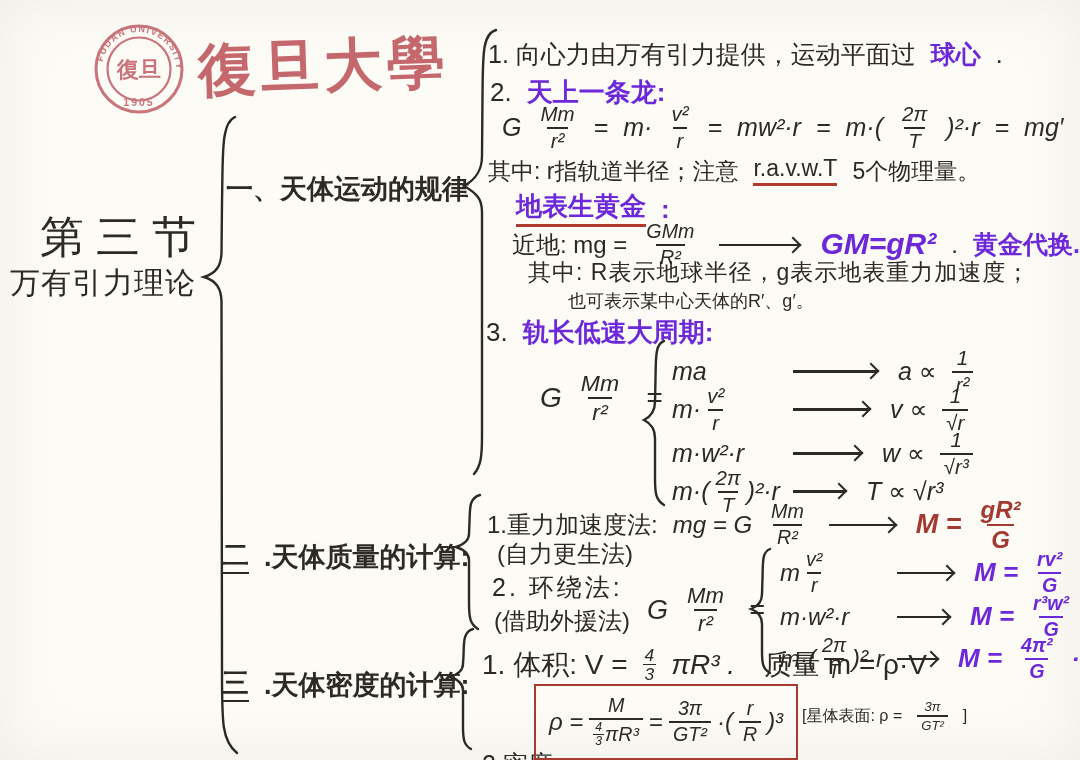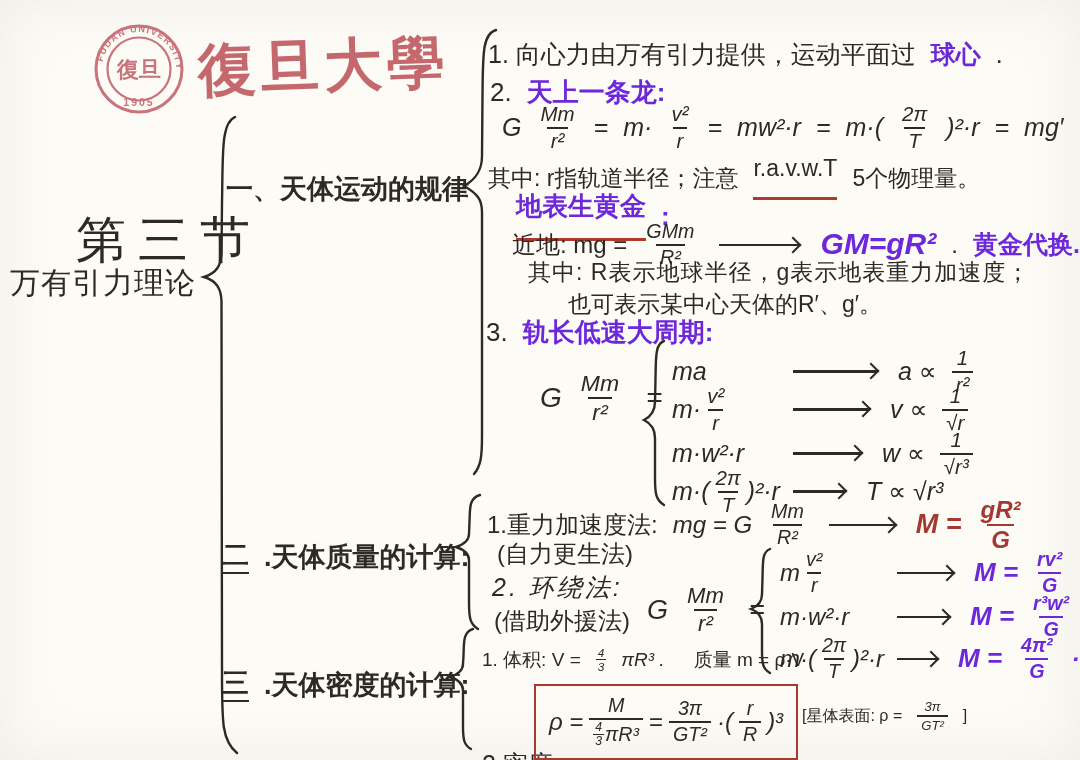--- a/index.html
+++ b/index.html
@@ -16,21 +16,21 @@
     line-height:1;font-size:.82em;}
   .frac .num{padding:0 4px 2px;}
   .frac .den{border-top:2px solid currentColor;padding:2px 4px 0;}
   .tinyfrac{display:inline-flex;flex-direction:column;align-items:center;line-height:.95;font-size:.62em;}
   .tinyfrac .num{padding:0 2px 1px;}
   .tinyfrac .den{border-top:1.6px solid currentColor;padding:1px 2px 0;}
   .arr{display:inline-block;height:2.3px;background:#2d2a26;position:relative;margin:0 6px;flex:none;}
   .arr::after{content:'';position:absolute;right:0;top:50%;width:10px;height:10px;
     border-top:2.3px solid #2d2a26;border-right:2.3px solid #2d2a26;
     transform:translateY(-50%) rotate(45deg);transform-origin:center;}
-  .u-red{border-bottom:3px solid #b03a2e;padding-bottom:16px;}
+  .u-red{border-bottom:3px solid #b03a2e;padding-bottom:2px;}
   .u-ink{border-bottom:2.6px solid #2d2a26;padding-bottom:1px;}
   .brace{position:absolute;}
   .brace path{fill:none;stroke:#2d2a26;stroke-width:2.4;stroke-linecap:round;}
   .lhs1{display:inline-flex;align-items:center;gap:2px;width:100px;flex:none;}
   .lhs2{display:inline-flex;align-items:center;gap:2px;width:96px;flex:none;}
   .uniname{position:absolute;left:198px;top:28px;font-size:58px;font-weight:700;color:#c5686d;
     letter-spacing:5px;transform:rotate(-2deg);}
   .redbox{position:absolute;left:534px;top:684px;width:260px;height:72px;border:2.6px solid #a93a30;
     display:flex;align-items:center;justify-content:center;gap:6px;font-size:24px;}
 </style>
@@ -46,21 +46,21 @@
         <path id="arcTop" d="M 47,47 m -37,0 a 37,37 0 1,1 74,0"></path>
       </defs>
     <text font-size="9" font-weight="bold" fill="#c9737b" letter-spacing="1.4">
       <textPath href="#arcTop" startOffset="6%">FUDAN UNIVERSITY</textPath>
     </text>
     <text x="47" y="84" text-anchor="middle" font-size="10.5" font-weight="bold" fill="#c9737b" letter-spacing="2">1905</text>
     <text x="47" y="55" text-anchor="middle" font-size="22" font-weight="bold" fill="#c9737b">復旦</text>
   </svg>
   <div class="uniname">復旦大學</div>
 
-  <div class="ln" style="left:40px;top:212px;font-size:50px;letter-spacing:12px;margin-left:36px;">
+  <div class="ln" style="left:40px;top:212px;font-size:44px;letter-spacing:12px;">
       <span>第三节</span>
     </div>
   <div class="ln" style="left:10px;top:266px;font-size:30px;letter-spacing:1px;">
       <span>万有引力理论</span>
     </div>
 
   <svg class="brace" style="left:193px;top:113px;" width="52" height="644" viewBox="0 0 52 644">
     <path d="M 42 4 C 28 10, 30 40, 29 90 L 28.5 140 C 28 152, 24 160, 11 164 C 24 168, 28 176, 28.5 188 L 29 560 C 29 610, 29 628, 44 640"></path>
   </svg>
   <svg class="brace" style="left:452px;top:26px;" width="50" height="454" viewBox="0 0 50 454">
@@ -146,21 +146,21 @@
       </span>
     <span class="arr" style="width:80px;"></span>
     <span class="red bold it" style="font-size:30px;">GM=gR²</span>
     <span>.</span>
     <span class="red bold" style="font-size:25px;">黄金代换.</span>
   </div>
 
   <div class="ln" style="left:512px;top:259px;font-size:23px;letter-spacing:1px;margin-left:16px;">
       <span>其中: R表示地球半径，g表示地表重力加速度；</span>
     </div>
-  <div class="ln" style="left:568px;top:291px;font-size:23px;">
+  <div class="ln" style="left:568px;top:291px;font-size:18px;">
       <span>也可表示某中心天体的R′、g′。</span>
     </div>
 
   <div class="ln" style="left:486px;top:318px;font-size:26px;">
     <span>3.</span>
       <span class="red bold">轨长低速大周期:</span>
   </div>
 
   <div class="ln it" style="left:540px;top:372px;font-size:28px;">
     <span>G</span>
@@ -231,21 +231,21 @@
     <span class="arr" style="width:66px;"></span>
     <span class="dred bold it" style="font-size:27px;">M =</span>
     <span class="frac dred bold it" style="font-size:24px;">
         <span class="num">gR²</span>
         <span class="den">G</span>
       </span>
   </div>
   <div class="ln" style="left:497px;top:540px;font-size:24px;">
       <span>(自力更生法)</span>
     </div>
-  <div class="ln" style="left:492px;top:573px;font-size:25px;letter-spacing:3px;font-style:italic;">
+  <div class="ln" style="left:492px;top:573px;font-size:25px;letter-spacing:3px;">
       <span>2. 环绕法:</span>
     </div>
   <div class="ln" style="left:494px;top:607px;font-size:24px;align-items:flex-end;">
       <span>(借助外援法)</span>
     </div>
 
   <div class="ln it" style="left:647px;top:585px;font-size:27px;">
     <span>G</span>
     <span class="frac">
         <span class="num">Mm</span>
@@ -296,21 +296,21 @@
         <span class="den">G</span>
       </span>
     <span class="red bold">·(</span>
     <span class="frac red bold">
         <span class="num">r³</span>
         <span class="den">T²</span>
       </span>
 
   </div>
 
-  <div class="ln" style="left:482px;top:647px;font-size:19px;">
+  <div class="ln" style="left:482px;top:647px;font-size:28px;">
     <span>1. 体积: V =</span>
     <span class="tinyfrac it">
         <span class="num">4</span>
         <span class="den">3</span>
       </span>
     <span class="it">πR³ .</span>
     <span style="margin-left:14px;">质量 m = ρ·V</span>
   </div>
 
   <div class="ln" style="left:482px;top:702px;font-size:25px;margin-top:48px;">

